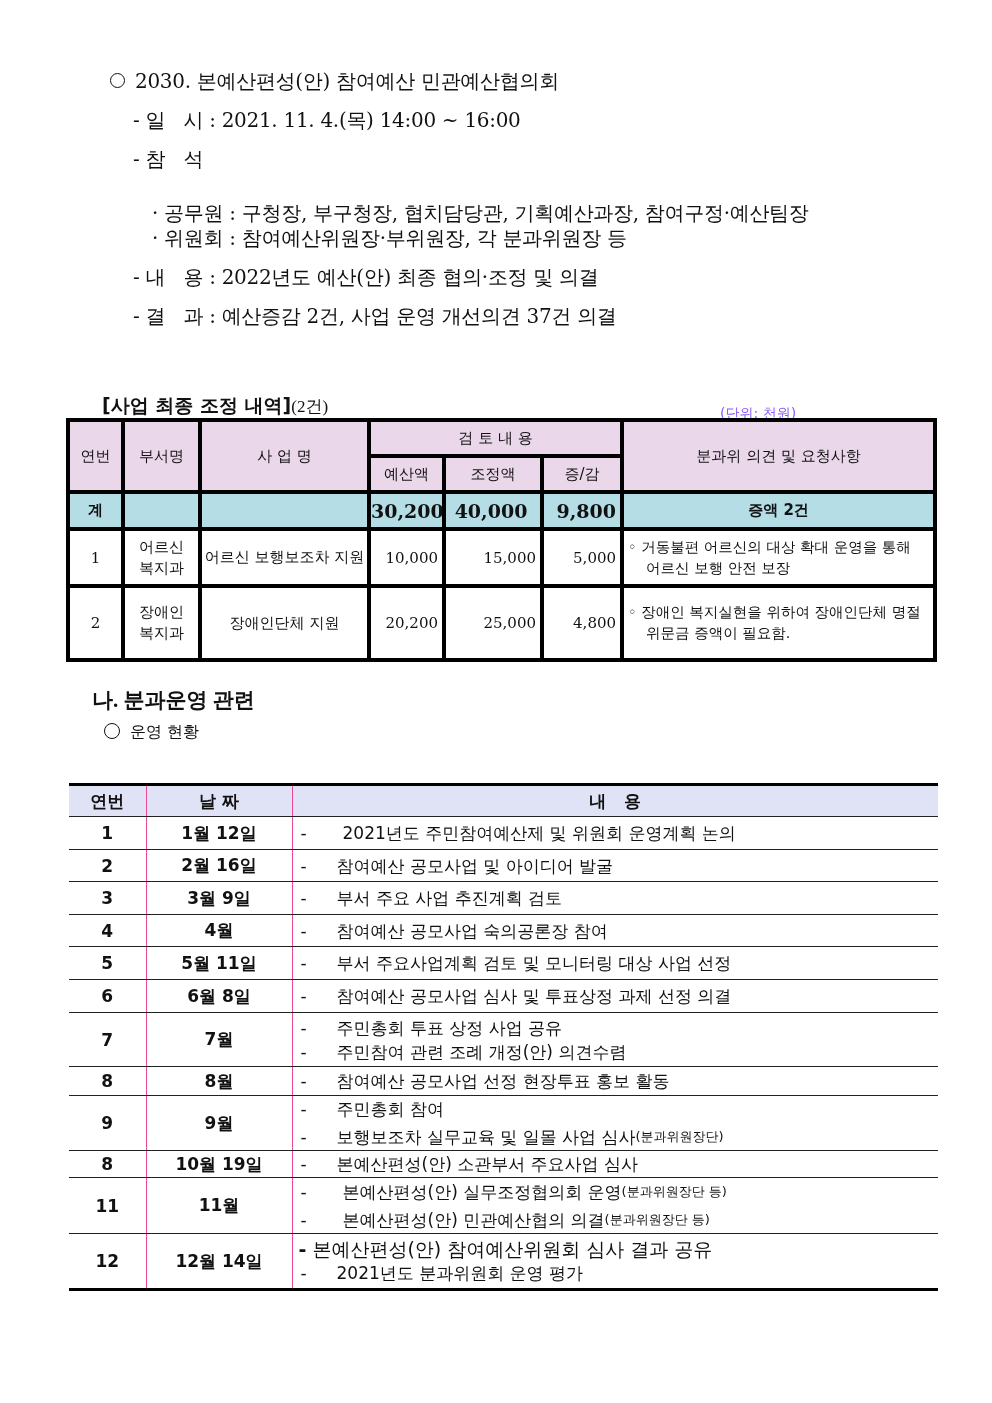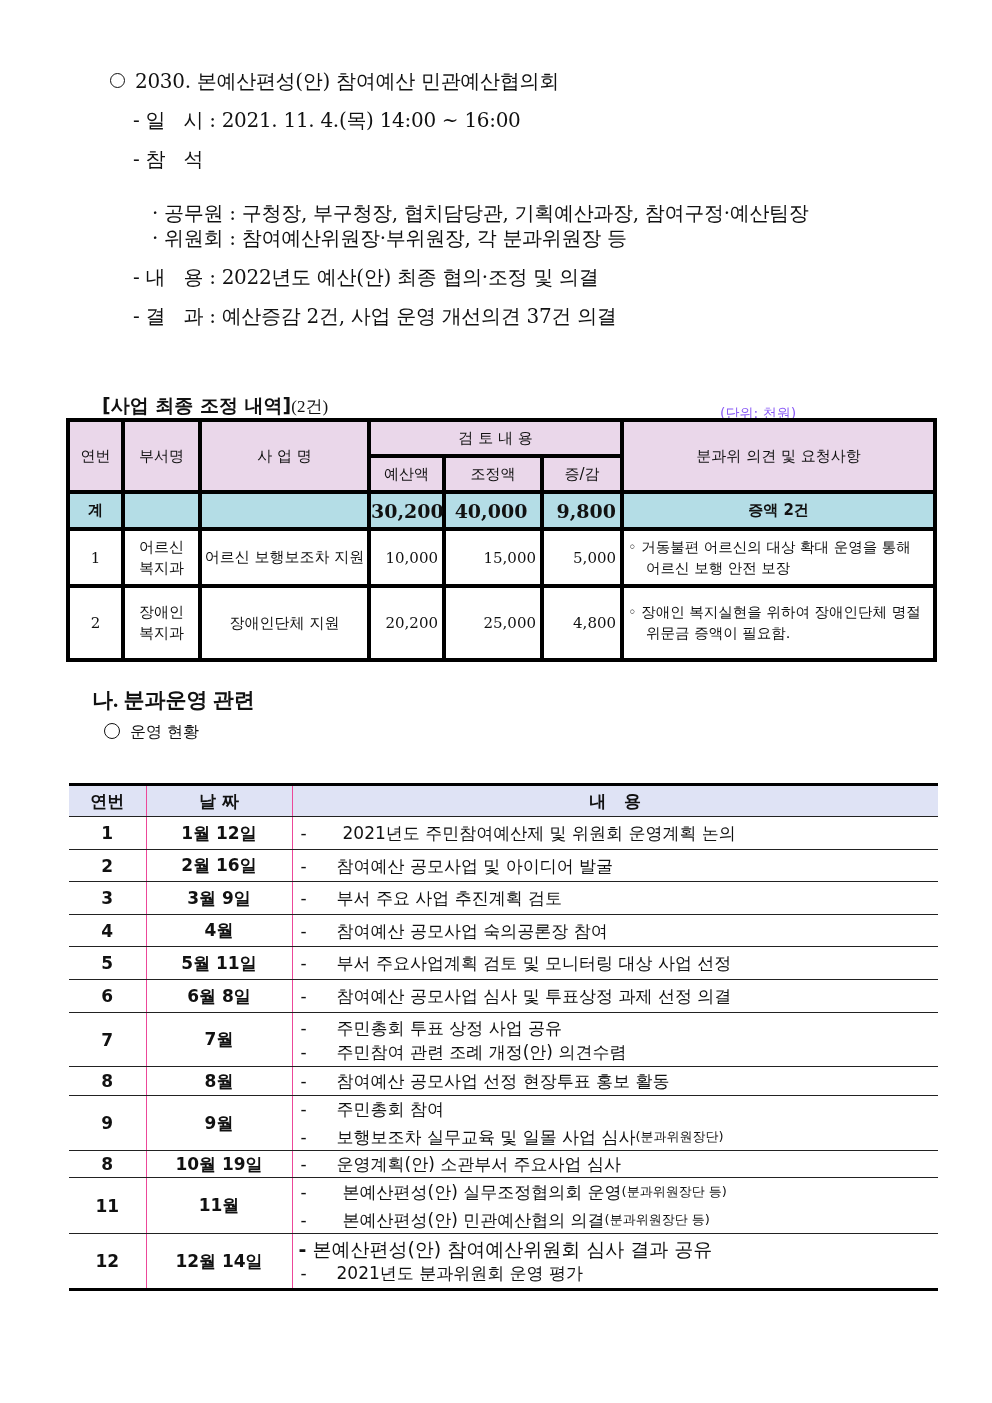--- a/index.html
+++ b/index.html
@@ -242,21 +242,21 @@
             <span class="small">(분과위원장단)</span>
           </div>
       </td>
     </tr>
     <tr style="height:27px">
       <td class="idx">8</td>
       <td class="date">10월 19일</td>
       <td class="content">
           <div class="ci">
             <span class="dash">-</span>
-            <span>운영계획(안) 소관부서 주요사업 심사</span>
+            <span>본예산편성(안) 소관부서 주요사업 심사</span>
           </div>
         </td>
     </tr>
     <tr style="height:56px">
       <td class="idx">11</td>
       <td class="date">11월</td>
       <td class="content">
         <div class="ci">
             <span class="dash wide">-</span>
             <span>본예산편성(안) 실무조정협의회 운영</span>

